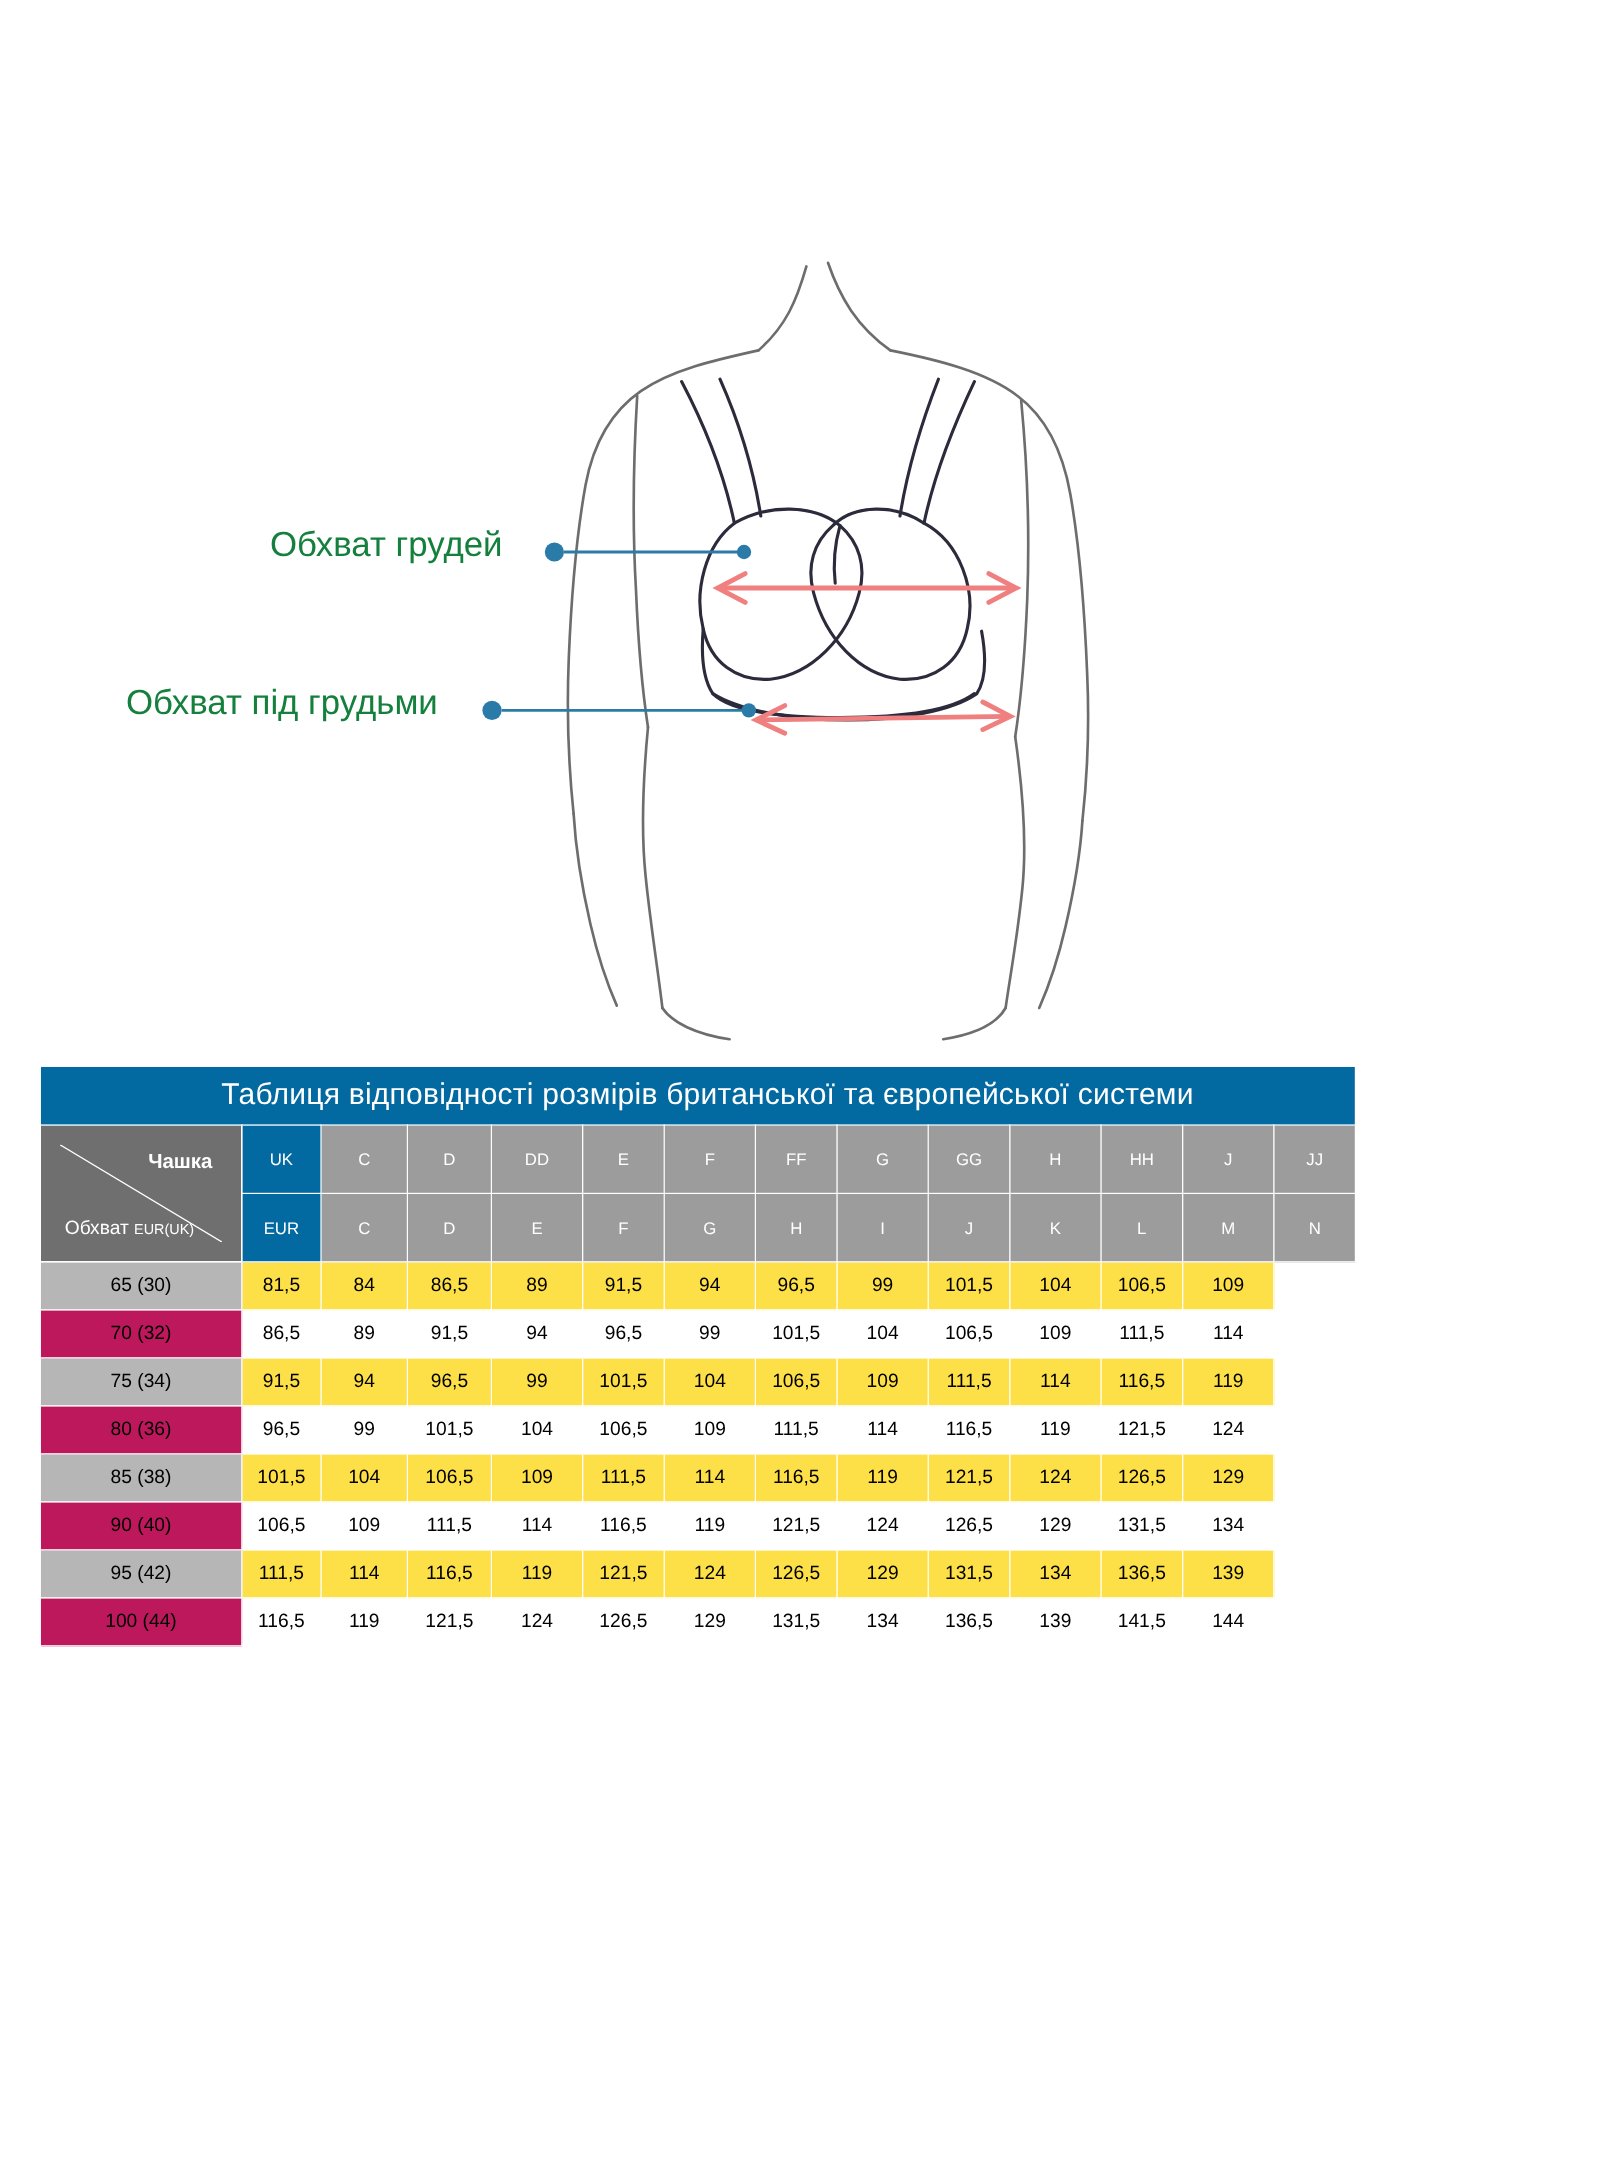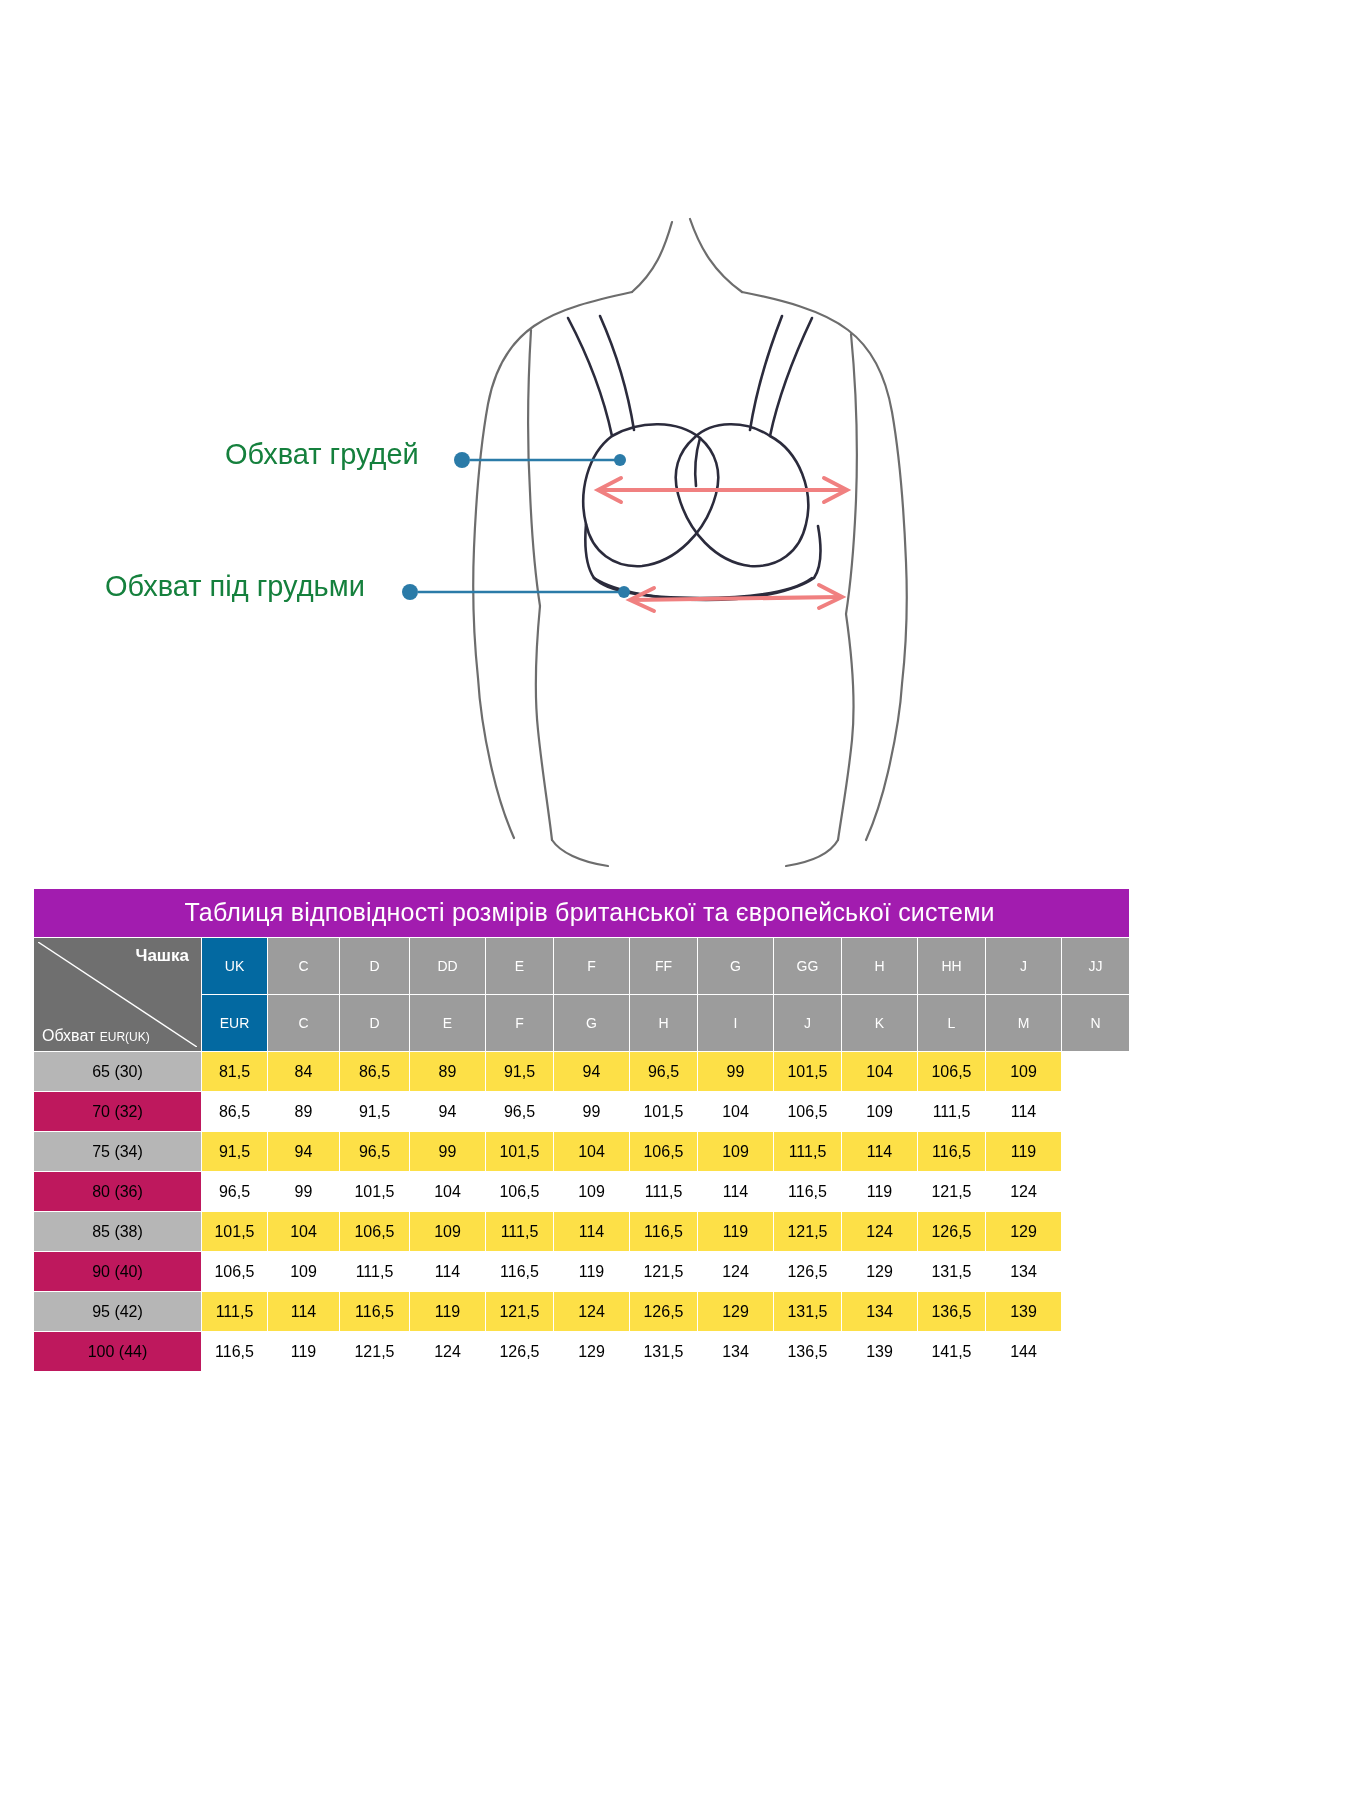--- a/index.html
+++ b/index.html
@@ -59,33 +59,33 @@
     table-layout: fixed;
     font-family: "Liberation Sans", sans-serif;
   }
   table.size-table td, table.size-table th {
     border: 1px solid #ffffff;
     text-align: center;
     vertical-align: middle;
     font-weight: normal;
   }
   .title-cell {
-    background: #a21caf;
+    background: #0369a1;
     color: #ffffff;
     font-size: 25px;
     height: 42px;
     letter-spacing: 0.2px;
     padding: 2px 0 4px 16px;
     font-family: "Liberation Sans", sans-serif;
   }
   .corner-cell {
     background: #6f6f6f;
     color: #ffffff;
     position: relative;
-    padding: 4px;
+    padding: 16px;
     height: 54px;
   }
   .corner-inner {
     position: relative;
     width: 100%;
     height: 100%;
   }
   .corner-cup {
     position: absolute;
     right: 8px;

